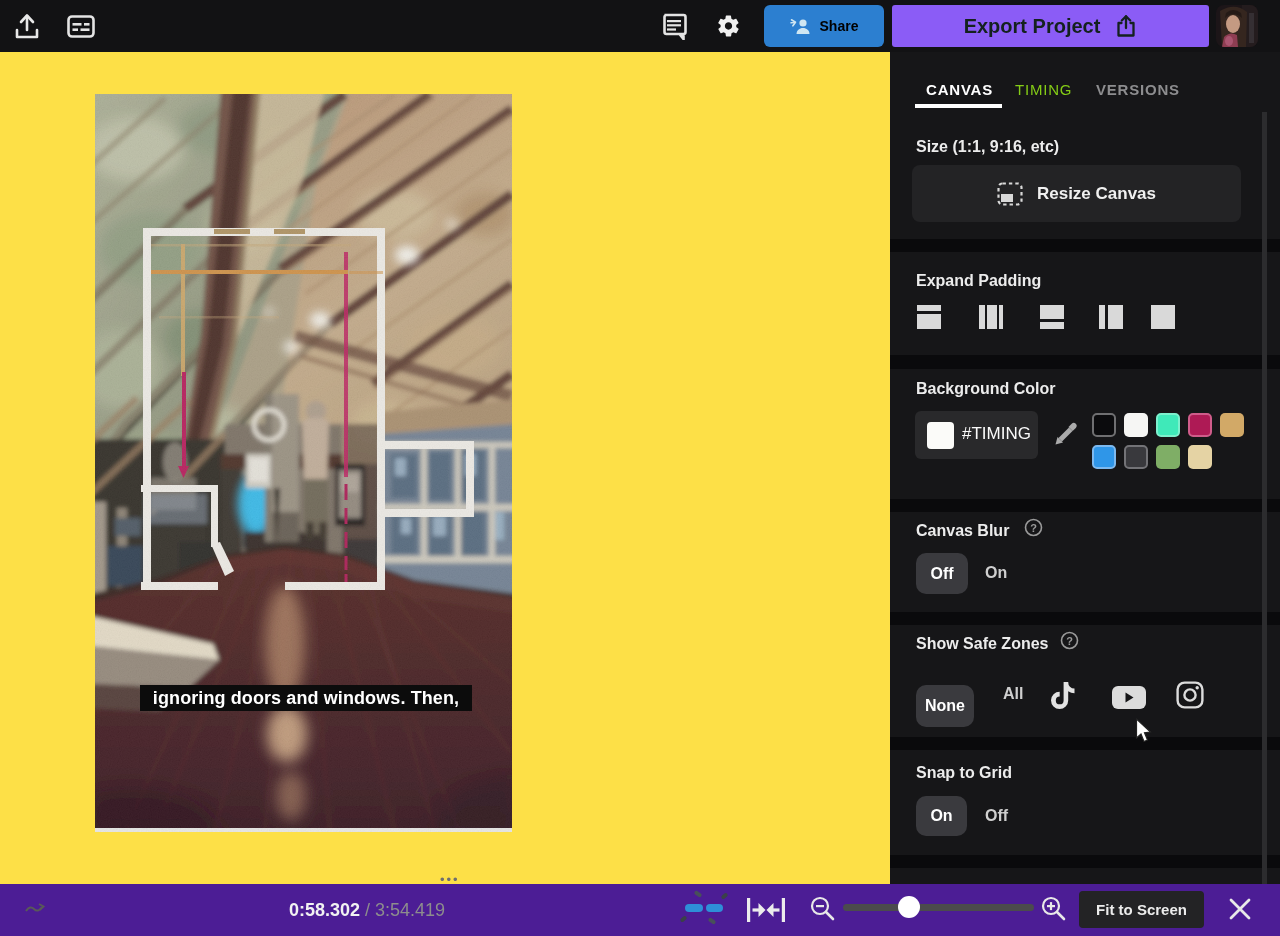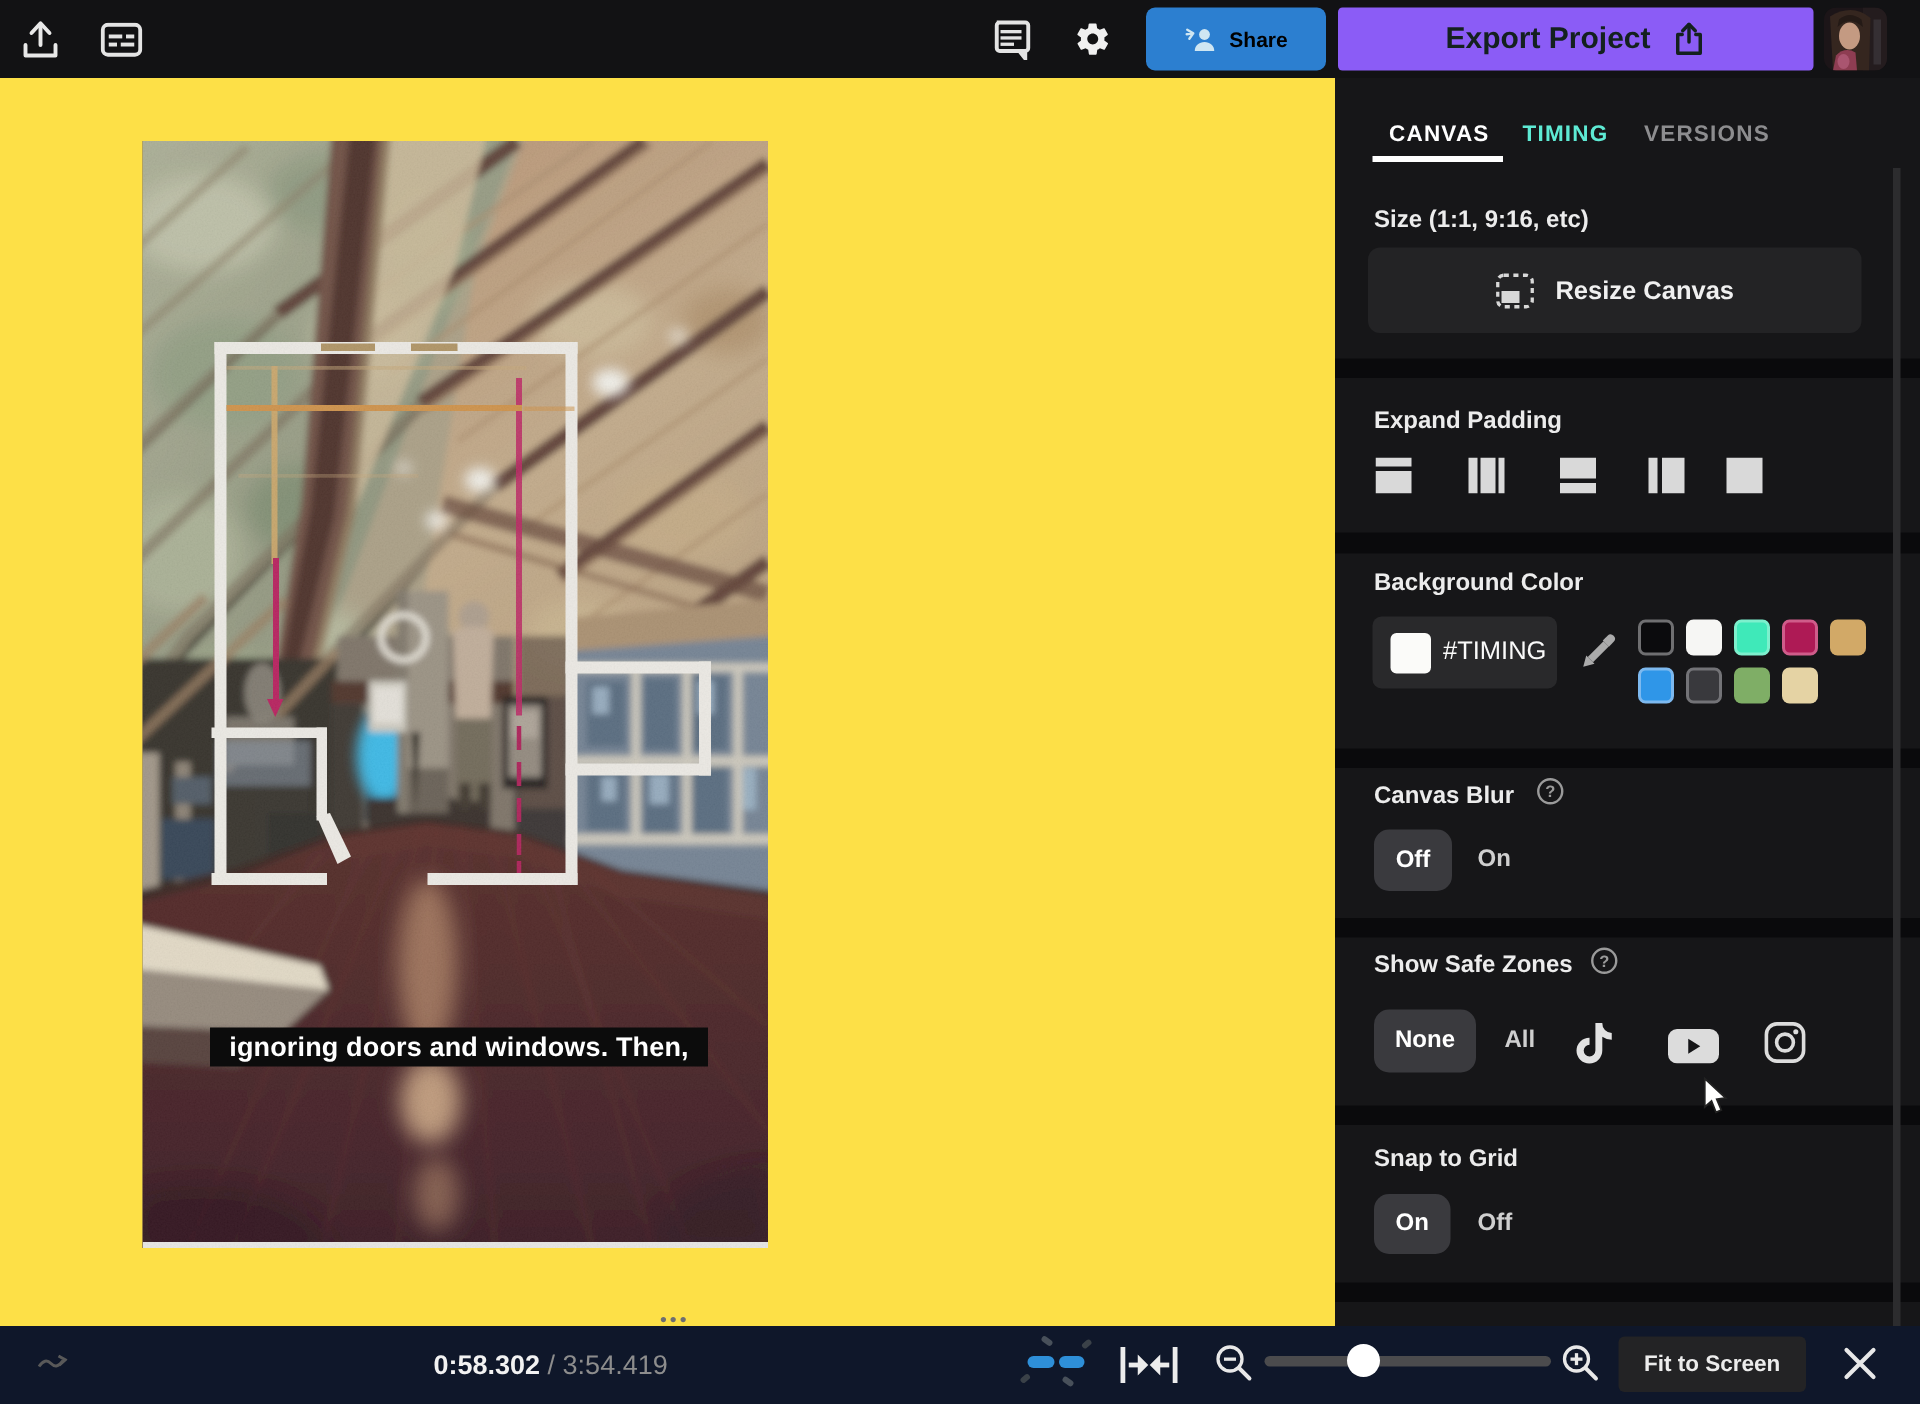--- a/index.html
+++ b/index.html
@@ -2,21 +2,21 @@
 <html><head>
 <meta charset="utf-8">
 <style>
   * { margin:0; padding:0; box-sizing:border-box; }
   html,body { width:1280px; height:936px; background:#000; overflow:hidden;
     font-family:"Liberation Sans", sans-serif; }
   .abs { position:absolute; }
   #topbar { left:0; top:0; width:1280px; height:52px; background:#121214; }
   #main { left:0; top:52px; width:890px; height:832px; background:#fde047;text-align:center; }
   #sidebar { left:890px; top:52px; width:390px; height:832px; background:#0a0a0c; }
-  #bottombar { left:0; top:884px; width:1280px; height:52px; background:#0f172a; }
+  #bottombar { left:0; top:884px; width:1280px; height:52px; background:#4c1d95; }
   .card { position:absolute; left:0; width:390px; background:#161618; }
   .label { color:#ececec; font-weight:bold; font-size:16px; }
   .pillbtn { position:absolute; background:#3a3a3e; border-radius:10px; color:#fff;
     font-weight:bold; font-size:16px; display:flex; align-items:center; justify-content:center; }
   .offtxt { position:absolute; color:#cfcfcf; font-weight:bold; font-size:16px; }
   .sw { width:24px; height:24px; border-radius:5px; }
 </style>
 </head>
 <body>
 <div id="topbar" class="abs">
@@ -341,21 +341,21 @@
     <div class="abs" style="left:45px; top:591px; width:332px; height:26px; background:#0c0c0c; display:flex; align-items:center; justify-content:center;">
       <span style="color:#fff; font-weight:bold; font-size:18px; letter-spacing:0.1px;">ignoring doors and windows. Then,</span>
     </div>
   </div>
   <div class="abs" style="left:440px; top:820px; color:#6f6f6f; font-size:13px; letter-spacing:2px;">•••</div>
 </div>
 <div id="sidebar" class="abs">
 
   <div class="card" style="top:0; height:187px;">
     <div class="abs" style="left:36px; top:29px; color:#fff; font-weight:bold; font-size:15px; letter-spacing:0.8px;">CANVAS</div>
-    <div class="abs" style="left:125px; top:29px; color:#5eead4; font-weight:bold; font-size:15px; letter-spacing:0.8px;">TIMING</div>
+    <div class="abs" style="left:125px; top:29px; color:#84cc16; font-weight:normal; font-size:15px; letter-spacing:0.8px;">TIMING</div>
     <div class="abs" style="left:206px; top:29px; color:#8d8d8f; font-weight:bold; font-size:15px; letter-spacing:0.8px;">VERSIONS</div>
     <div class="abs" style="left:25px; top:52px; width:87px; height:4px; background:#fff;"></div>
     <div class="abs label" style="left:26px; top:86px;">Size (1:1, 9:16, etc)</div>
     <div class="abs" style="left:22px; top:113px; width:329px; height:57px; background:#232325; border-radius:8px; display:flex; align-items:center; justify-content:center;">
       <svg width="26" height="24" viewBox="0 0 26 24" style="margin-right:14px;">
         <rect x="1.5" y="1.5" width="23" height="21" rx="4" fill="none" stroke="#d8d8d8" stroke-width="2.2" stroke-dasharray="3.4 3"></rect>
         <path d="M4 12 h12 v8 h-12 z M5.5 18 l3-3 2.5 2.5 2-2 2 2.5" fill="#d8d8d8"></path>
       </svg>
       <span style="color:#f0f0f0; font-weight:bold; font-size:17px;">Resize Canvas</span>
     </div>
@@ -412,21 +412,21 @@
     <div class="pillbtn" style="left:26px; top:41px; width:52px; height:41px;">Off</div>
     <div class="offtxt" style="left:95px; top:52px;">On</div>
   </div>
 
   <div class="card" style="top:573px; height:112px;">
     <div class="abs label" style="left:26px; top:10px;">Show Safe Zones</div>
     <svg class="abs" style="left:170px; top:6px;" width="19" height="19" viewBox="0 0 19 19">
       <circle cx="9.5" cy="9.5" r="8" fill="none" stroke="#9a9a9a" stroke-width="1.6"></circle>
       <text x="9.5" y="13.6" text-anchor="middle" fill="#9a9a9a" font-size="11" font-weight="bold" font-family="Liberation Sans">?</text>
     </svg>
-    <div class="pillbtn" style="left:26px; top:48px; width:68px; height:42px;">None</div>
+    <div class="pillbtn" style="left:26px; top:60px; width:58px; height:42px;">None</div>
     <div class="offtxt" style="left:113px; top:60px;">All</div>
 
     <svg class="abs" style="left:160px; top:56px;" width="26" height="29" viewBox="0 0 26 29">
       <path d="M18.2 1 h-4.6 v18.4 a3.9 3.9 0 1 1 -3.9 -3.9 v-4.7 a8.6 8.6 0 1 0 8.5 8.6 v-9.2 a10.8 10.8 0 0 0 6.3 2 v-4.6 a6.3 6.3 0 0 1 -6.3 -6.6 z" fill="#e2e2e2"></path>
     </svg>
 
     <svg class="abs" style="left:222px; top:61px;" width="34" height="23" viewBox="0 0 34 23">
       <rect x="0" y="0" width="34" height="23" rx="6" fill="#dcdcdc"></rect>
       <path d="M13.5 6.5 L21.5 11.5 L13.5 16.5 Z" fill="#151517"></path>
     </svg>

